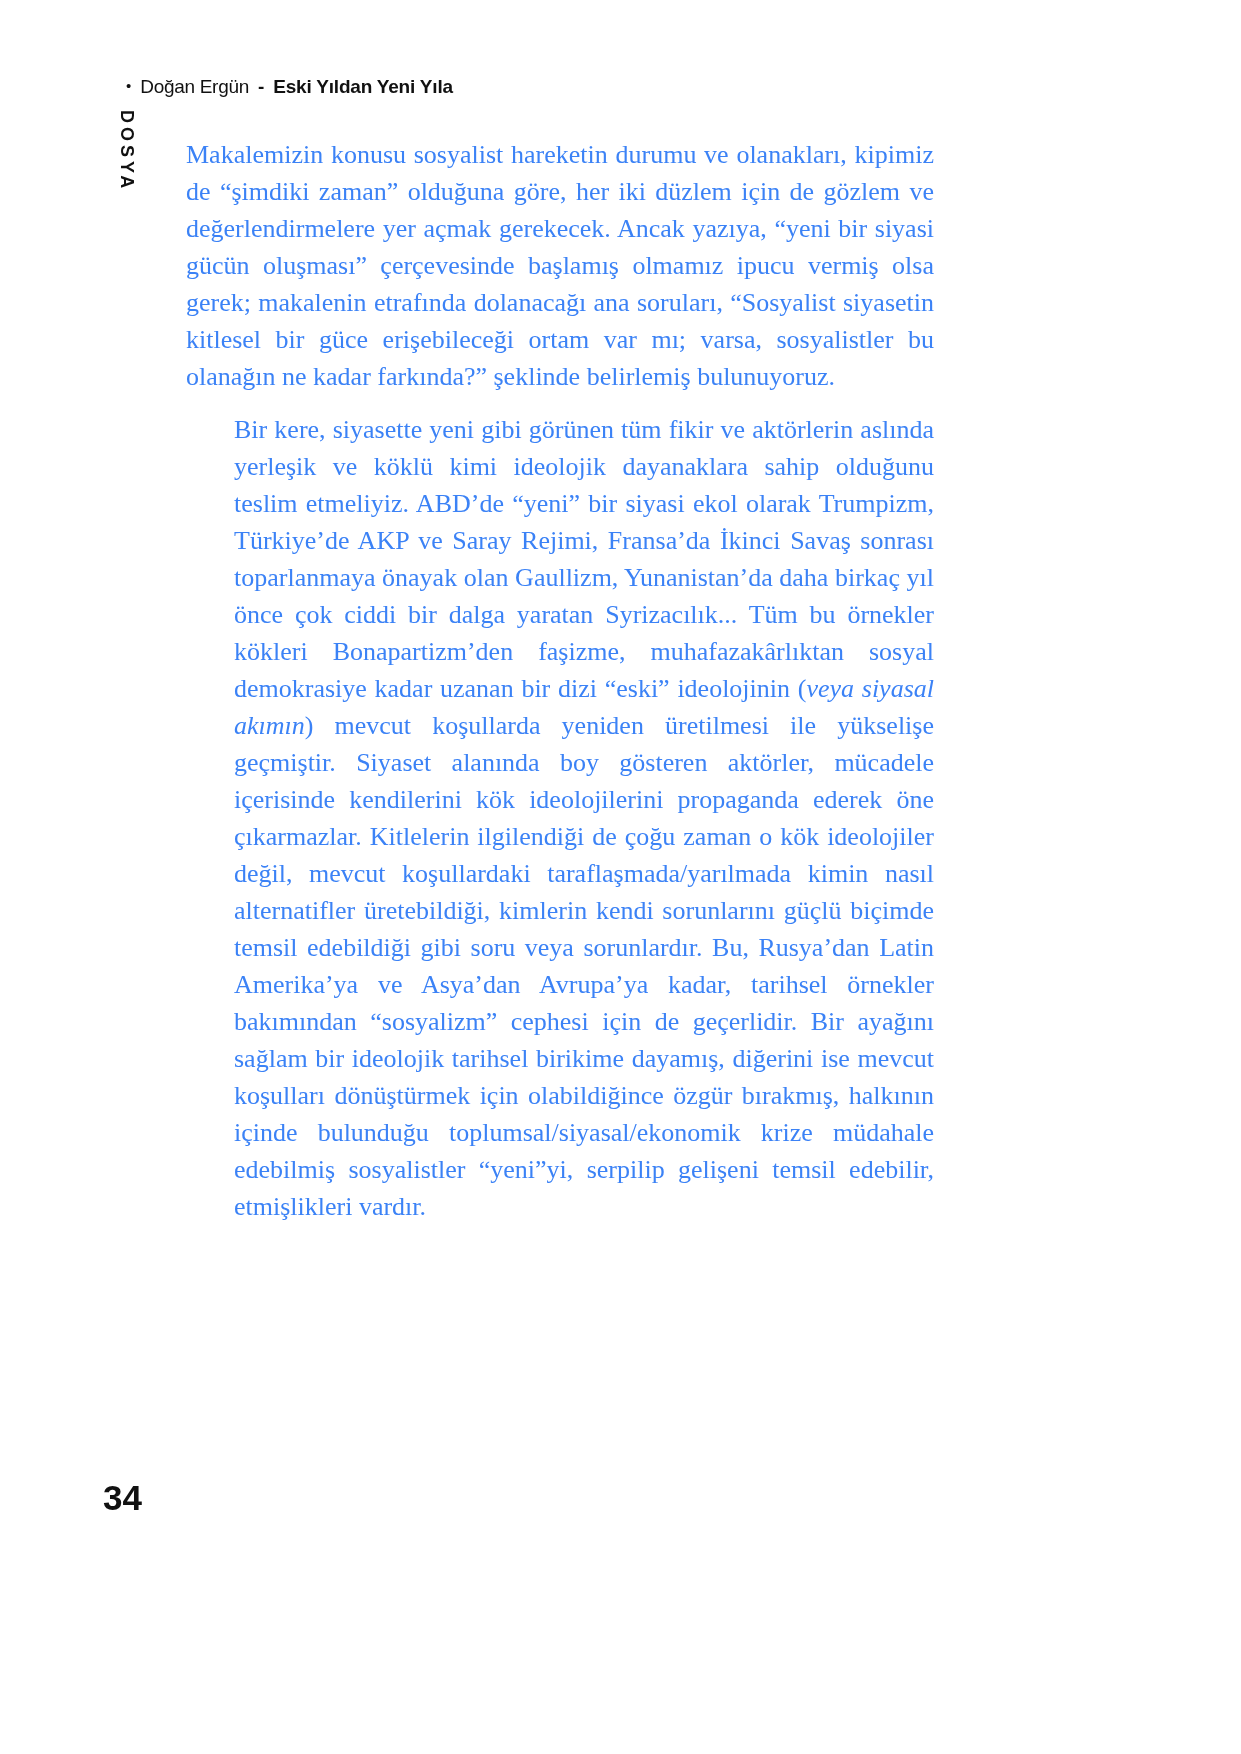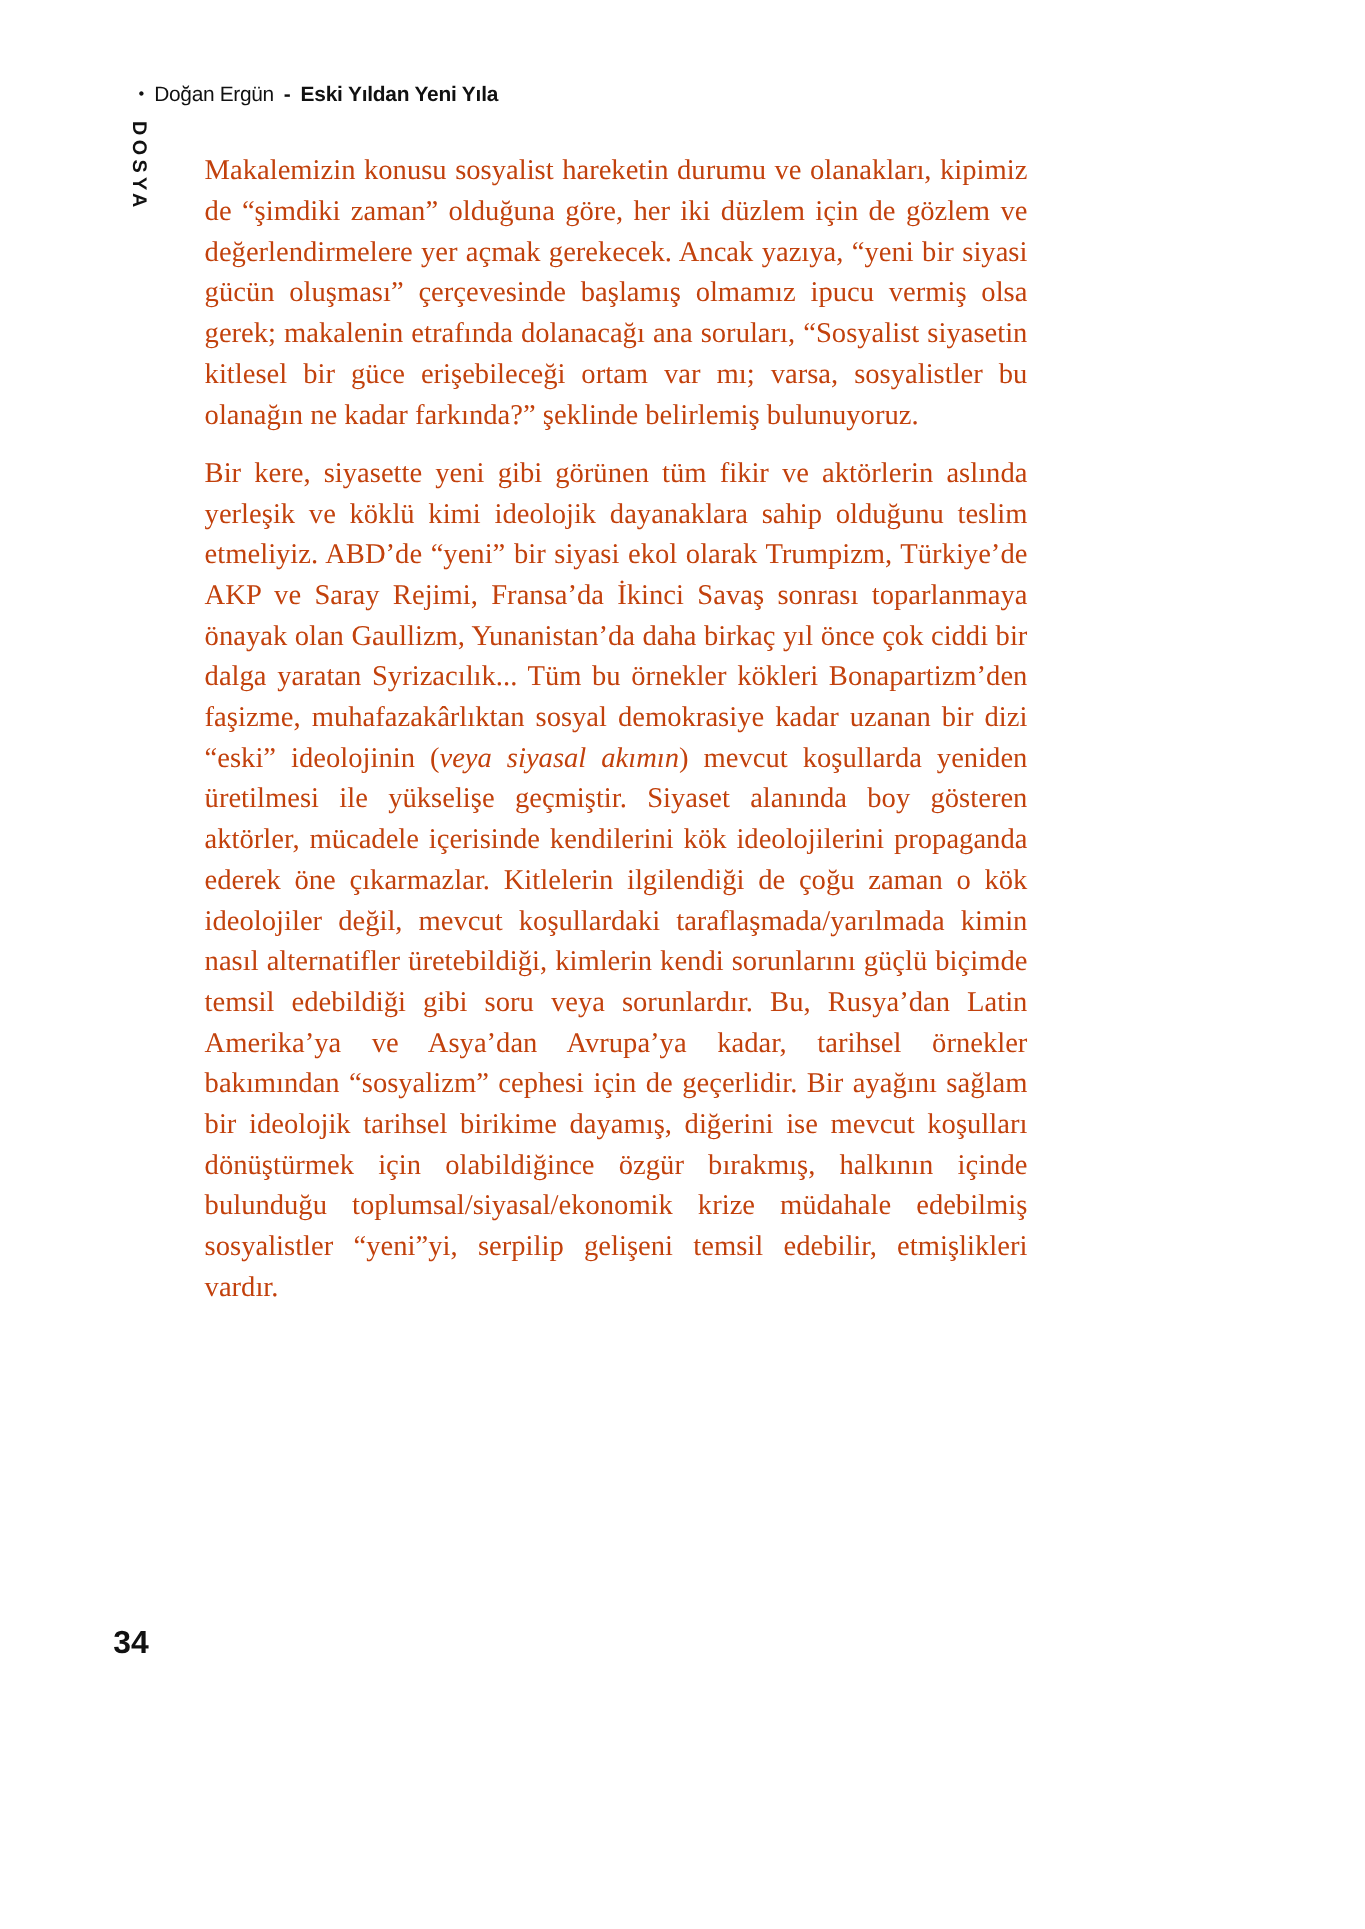--- a/index.html
+++ b/index.html
@@ -54,32 +54,32 @@
   .body-text {
     position: absolute;
     left: 186px;
     top: 136px;
     width: 748px;
     font-size: 26px;
     line-height: 37px;
     text-align: justify;
     hyphens: auto;
     -webkit-hyphens: auto;
-    color: #c2410c;
+    color: #3b82f6;
   }
   .body-text p { margin: 0 0 16px 0; }
-  .body-text p:last-child { margin-bottom: 0; }
+  .body-text p:last-child { margin-bottom: 0; margin-left: 48px; }
   .body-text em { font-style: italic; }
   .page-number {
     position: absolute;
     left: 103px;
     top: 1478px;
     font-family: "Liberation Sans", sans-serif;
     font-weight: 700;
-    font-size: 29px;
+    font-size: 35px;
     color: #111;
   }
 </style>
 </head>
 <body>
 
 <div class="page">
 
   <div class="header">
     <span class="bullet">•</span>

